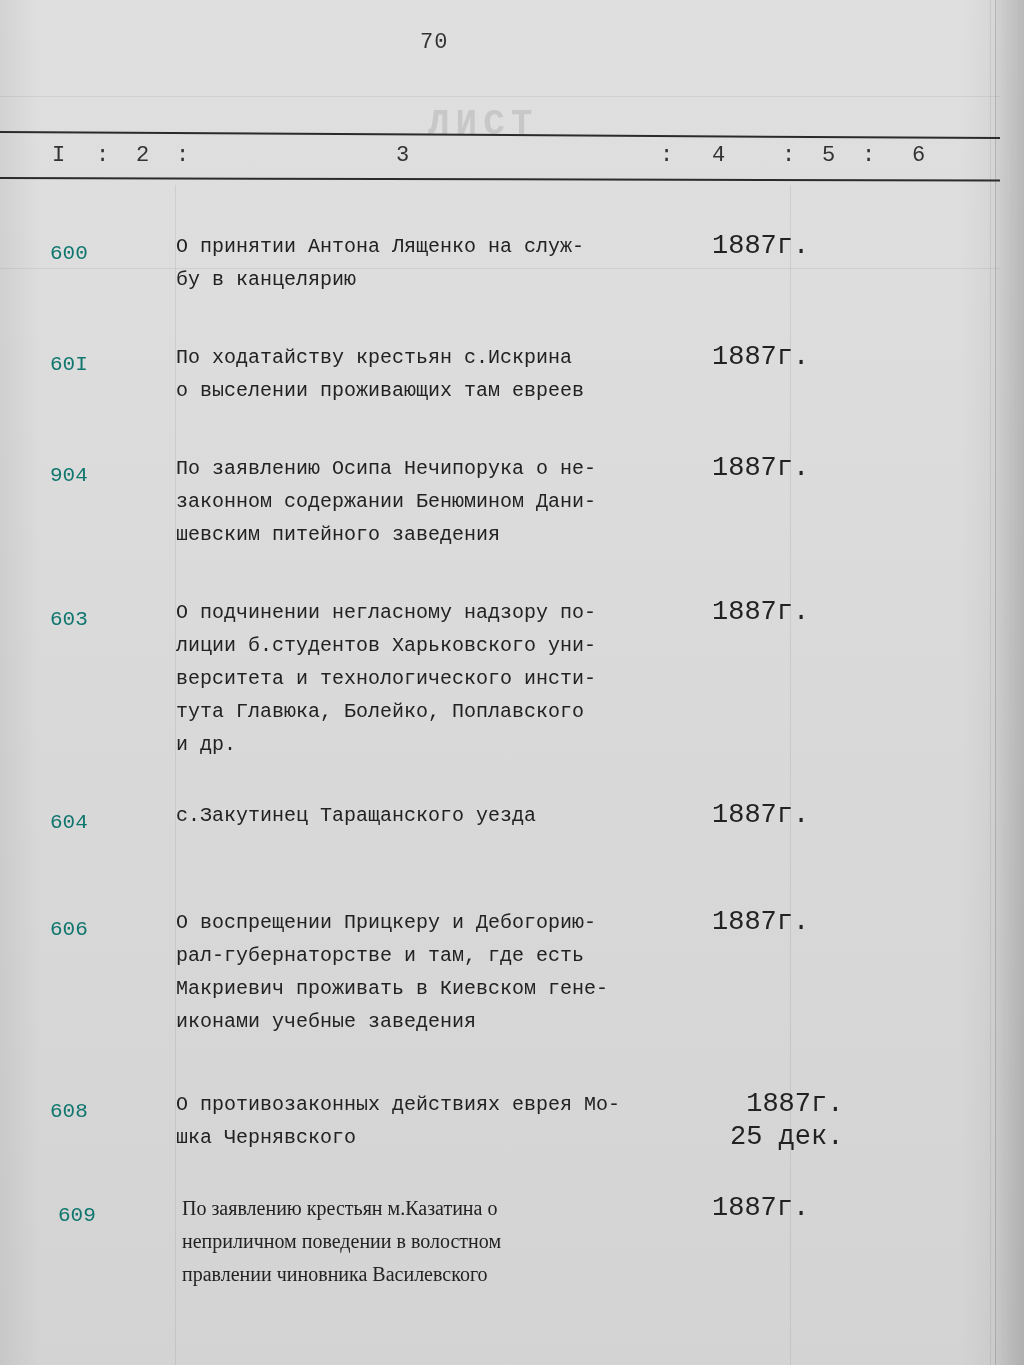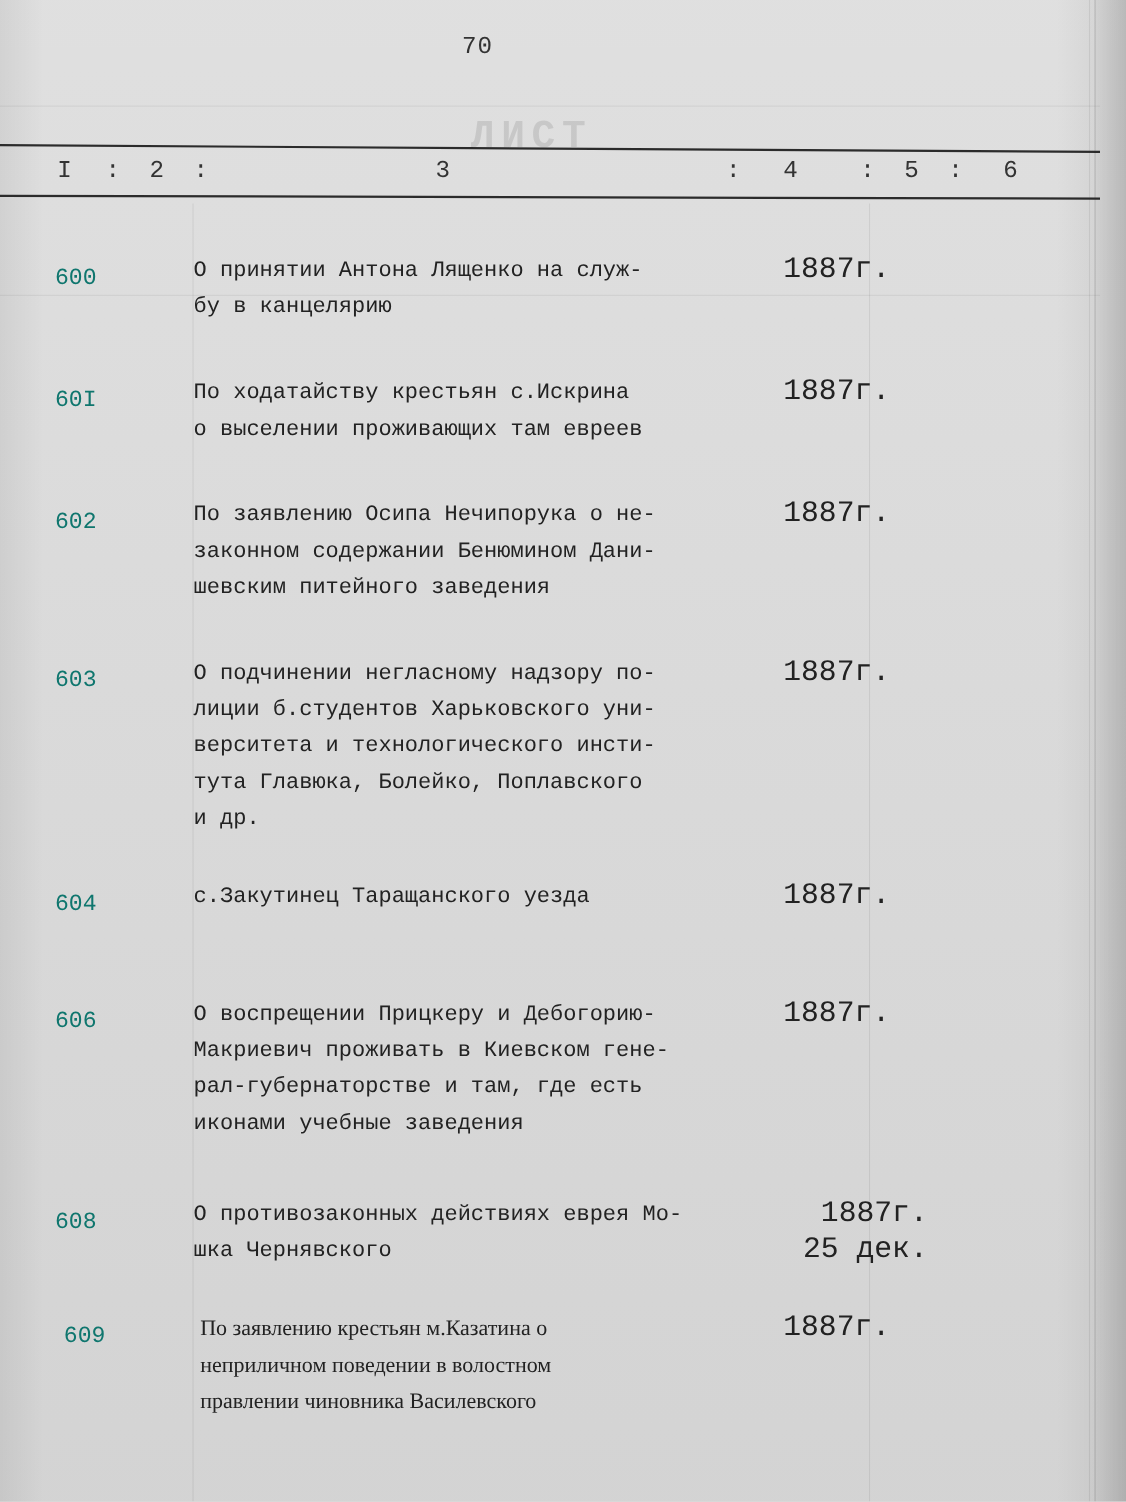--- a/index.html
+++ b/index.html
@@ -147,40 +147,40 @@
     <div class="row-year"><div>1887г.</div></div>
   </div>
 
   <div class="row" style="top:341px;">
     <div class="row-num">60I</div>
     <div class="row-desc"><div>По ходатайству крестьян с.Искрина</div><div>о выселении проживающих там евреев</div></div>
     <div class="row-year"><div>1887г.</div></div>
   </div>
 
   <div class="row" style="top:452px;">
-    <div class="row-num">602</div>
+    <div class="row-num">904</div>
     <div class="row-desc"><div>По заявлению Осипа Нечипорука о не-</div><div>законном содержании Бенюмином Дани-</div><div>шевским питейного заведения</div></div>
     <div class="row-year"><div>1887г.</div></div>
   </div>
 
   <div class="row" style="top:596px;">
     <div class="row-num">603</div>
     <div class="row-desc"><div>О подчинении негласному надзору по-</div><div>лиции б.студентов Харьковского уни-</div><div>верситета и технологического инсти-</div><div>тута Главюка, Болейко, Поплавского</div><div>и др.</div></div>
     <div class="row-year"><div>1887г.</div></div>
   </div>
 
   <div class="row" style="top:799px;">
     <div class="row-num">604</div>
     <div class="row-desc"><div>с.Закутинец Таращанского уезда</div></div>
     <div class="row-year"><div>1887г.</div></div>
   </div>
 
   <div class="row" style="top:906px;">
     <div class="row-num">606</div>
-    <div class="row-desc"><div>О воспрещении Прицкеру и Дебогорию-</div><div>Макриевич проживать в Киевском гене-</div><div>рал-губернаторстве и там, где есть</div><div>иконами учебные заведения</div></div>
+    <div class="row-desc"><div>О воспрещении Прицкеру и Дебогорию-</div><div>рал-губернаторстве и там, где есть</div><div>Макриевич проживать в Киевском гене-</div><div>иконами учебные заведения</div></div>
     <div class="row-year"><div>1887г.</div></div>
   </div>
 
   <div class="row" style="top:1088px;">
     <div class="row-num">608</div>
     <div class="row-desc"><div>О противозаконных действиях еврея Мо-</div><div>шка Чернявского</div></div>
     <div class="row-year" style="left:706px;"><div>1887г.</div><div>25 дек.</div></div>
   </div>
 
   <div class="row" style="top:1192px;">

